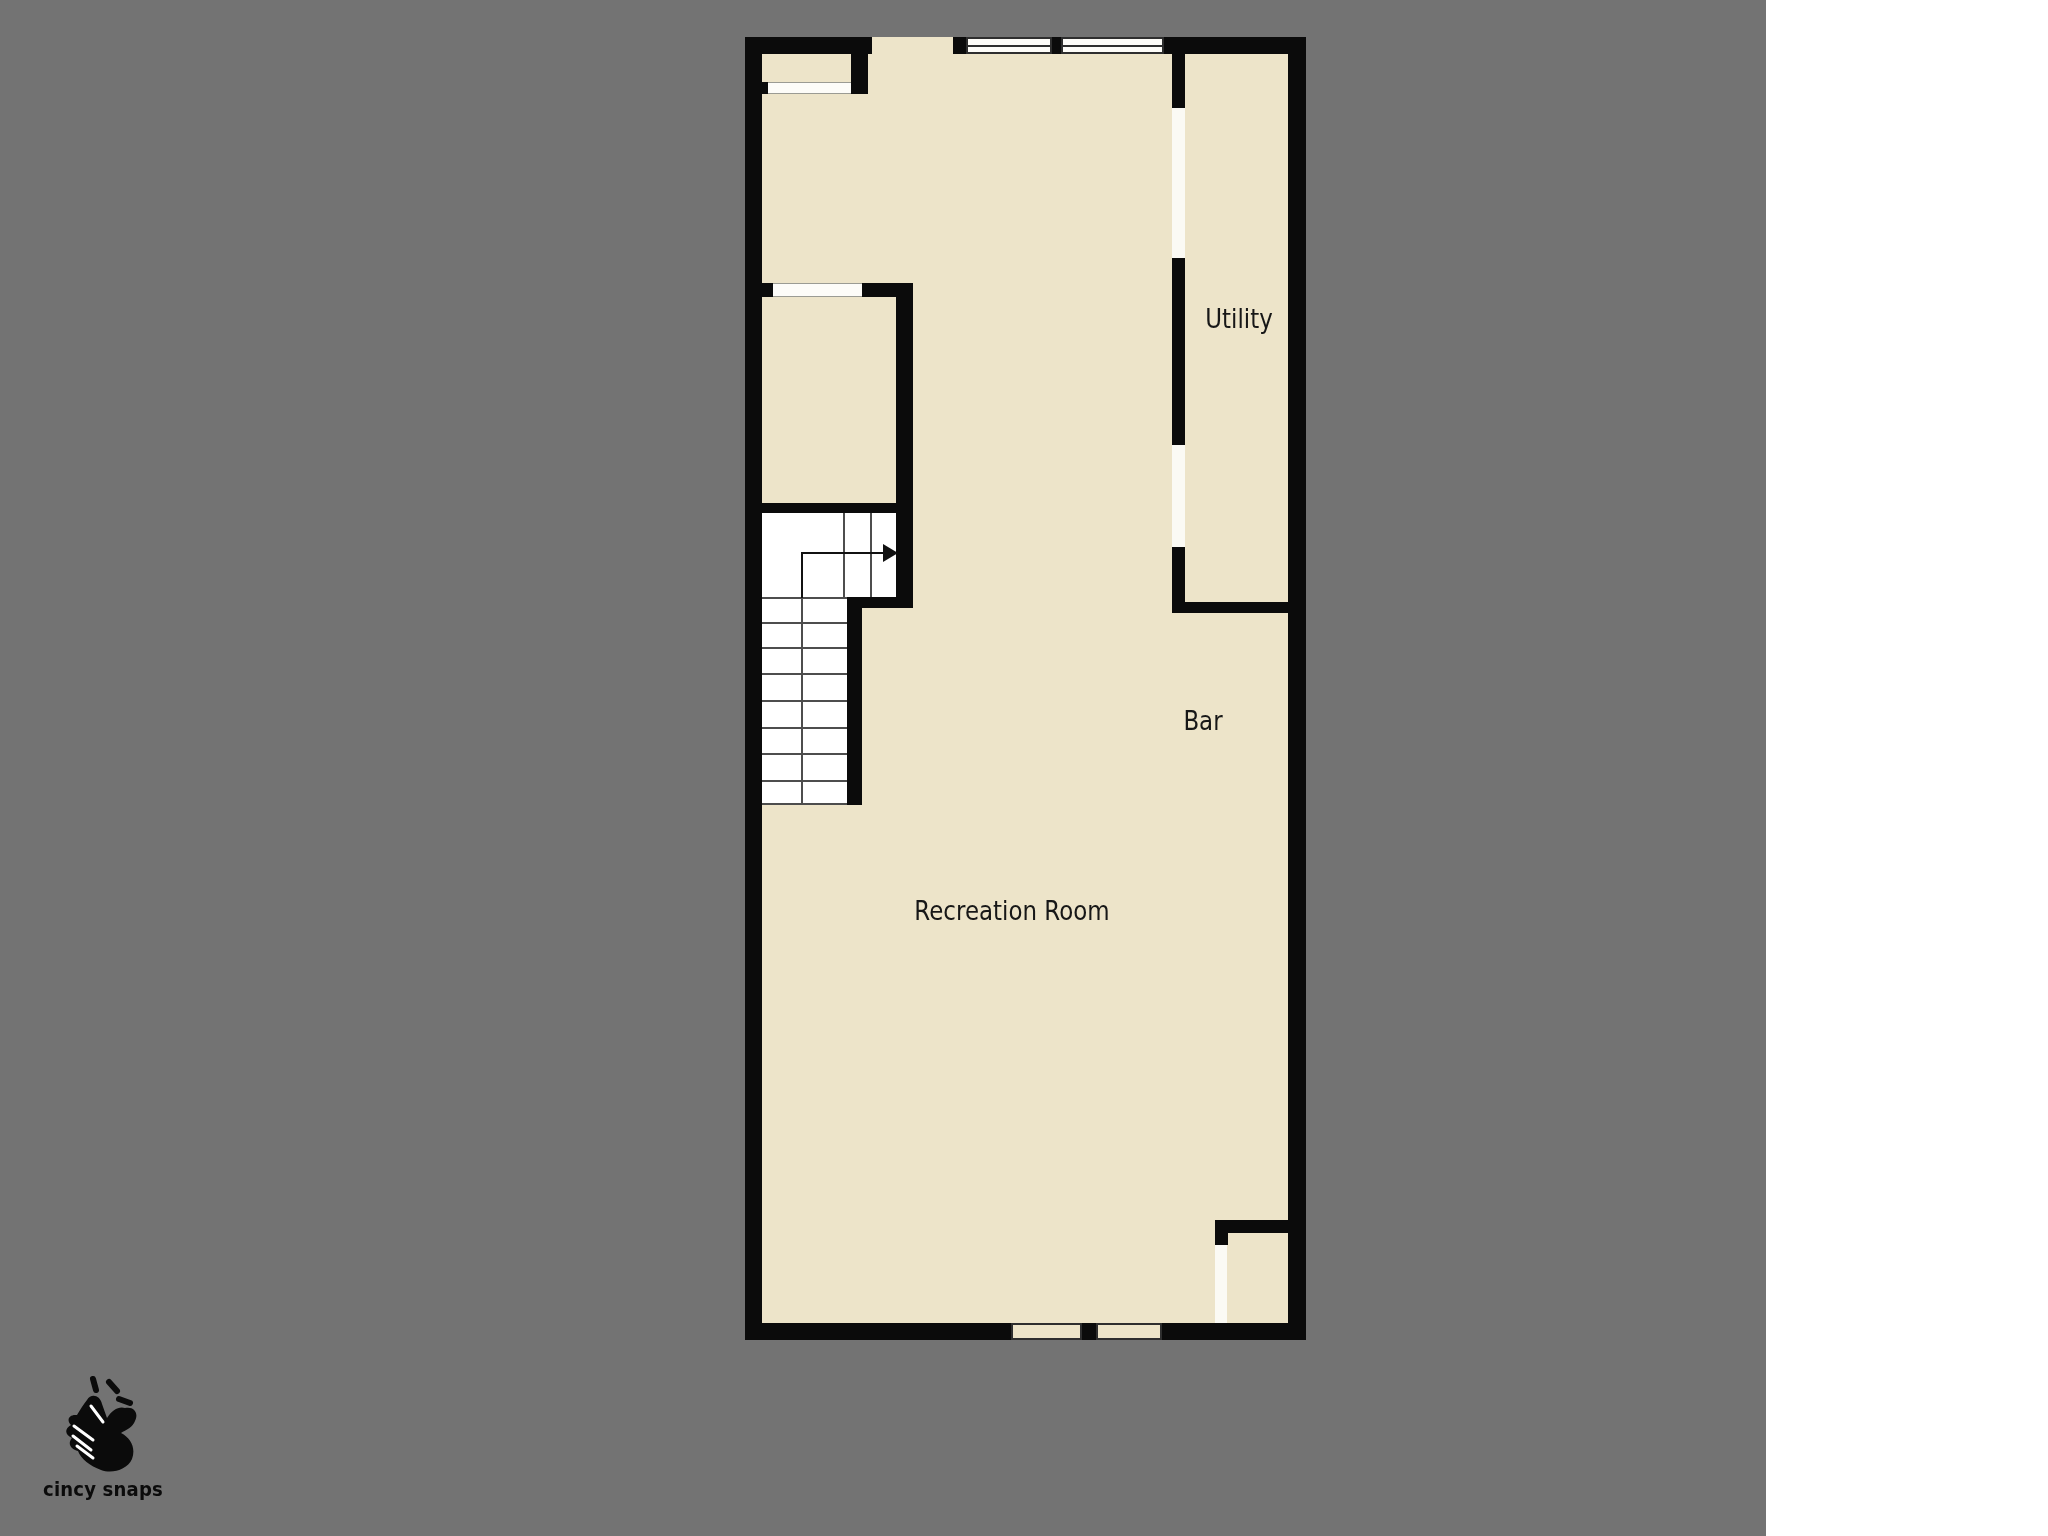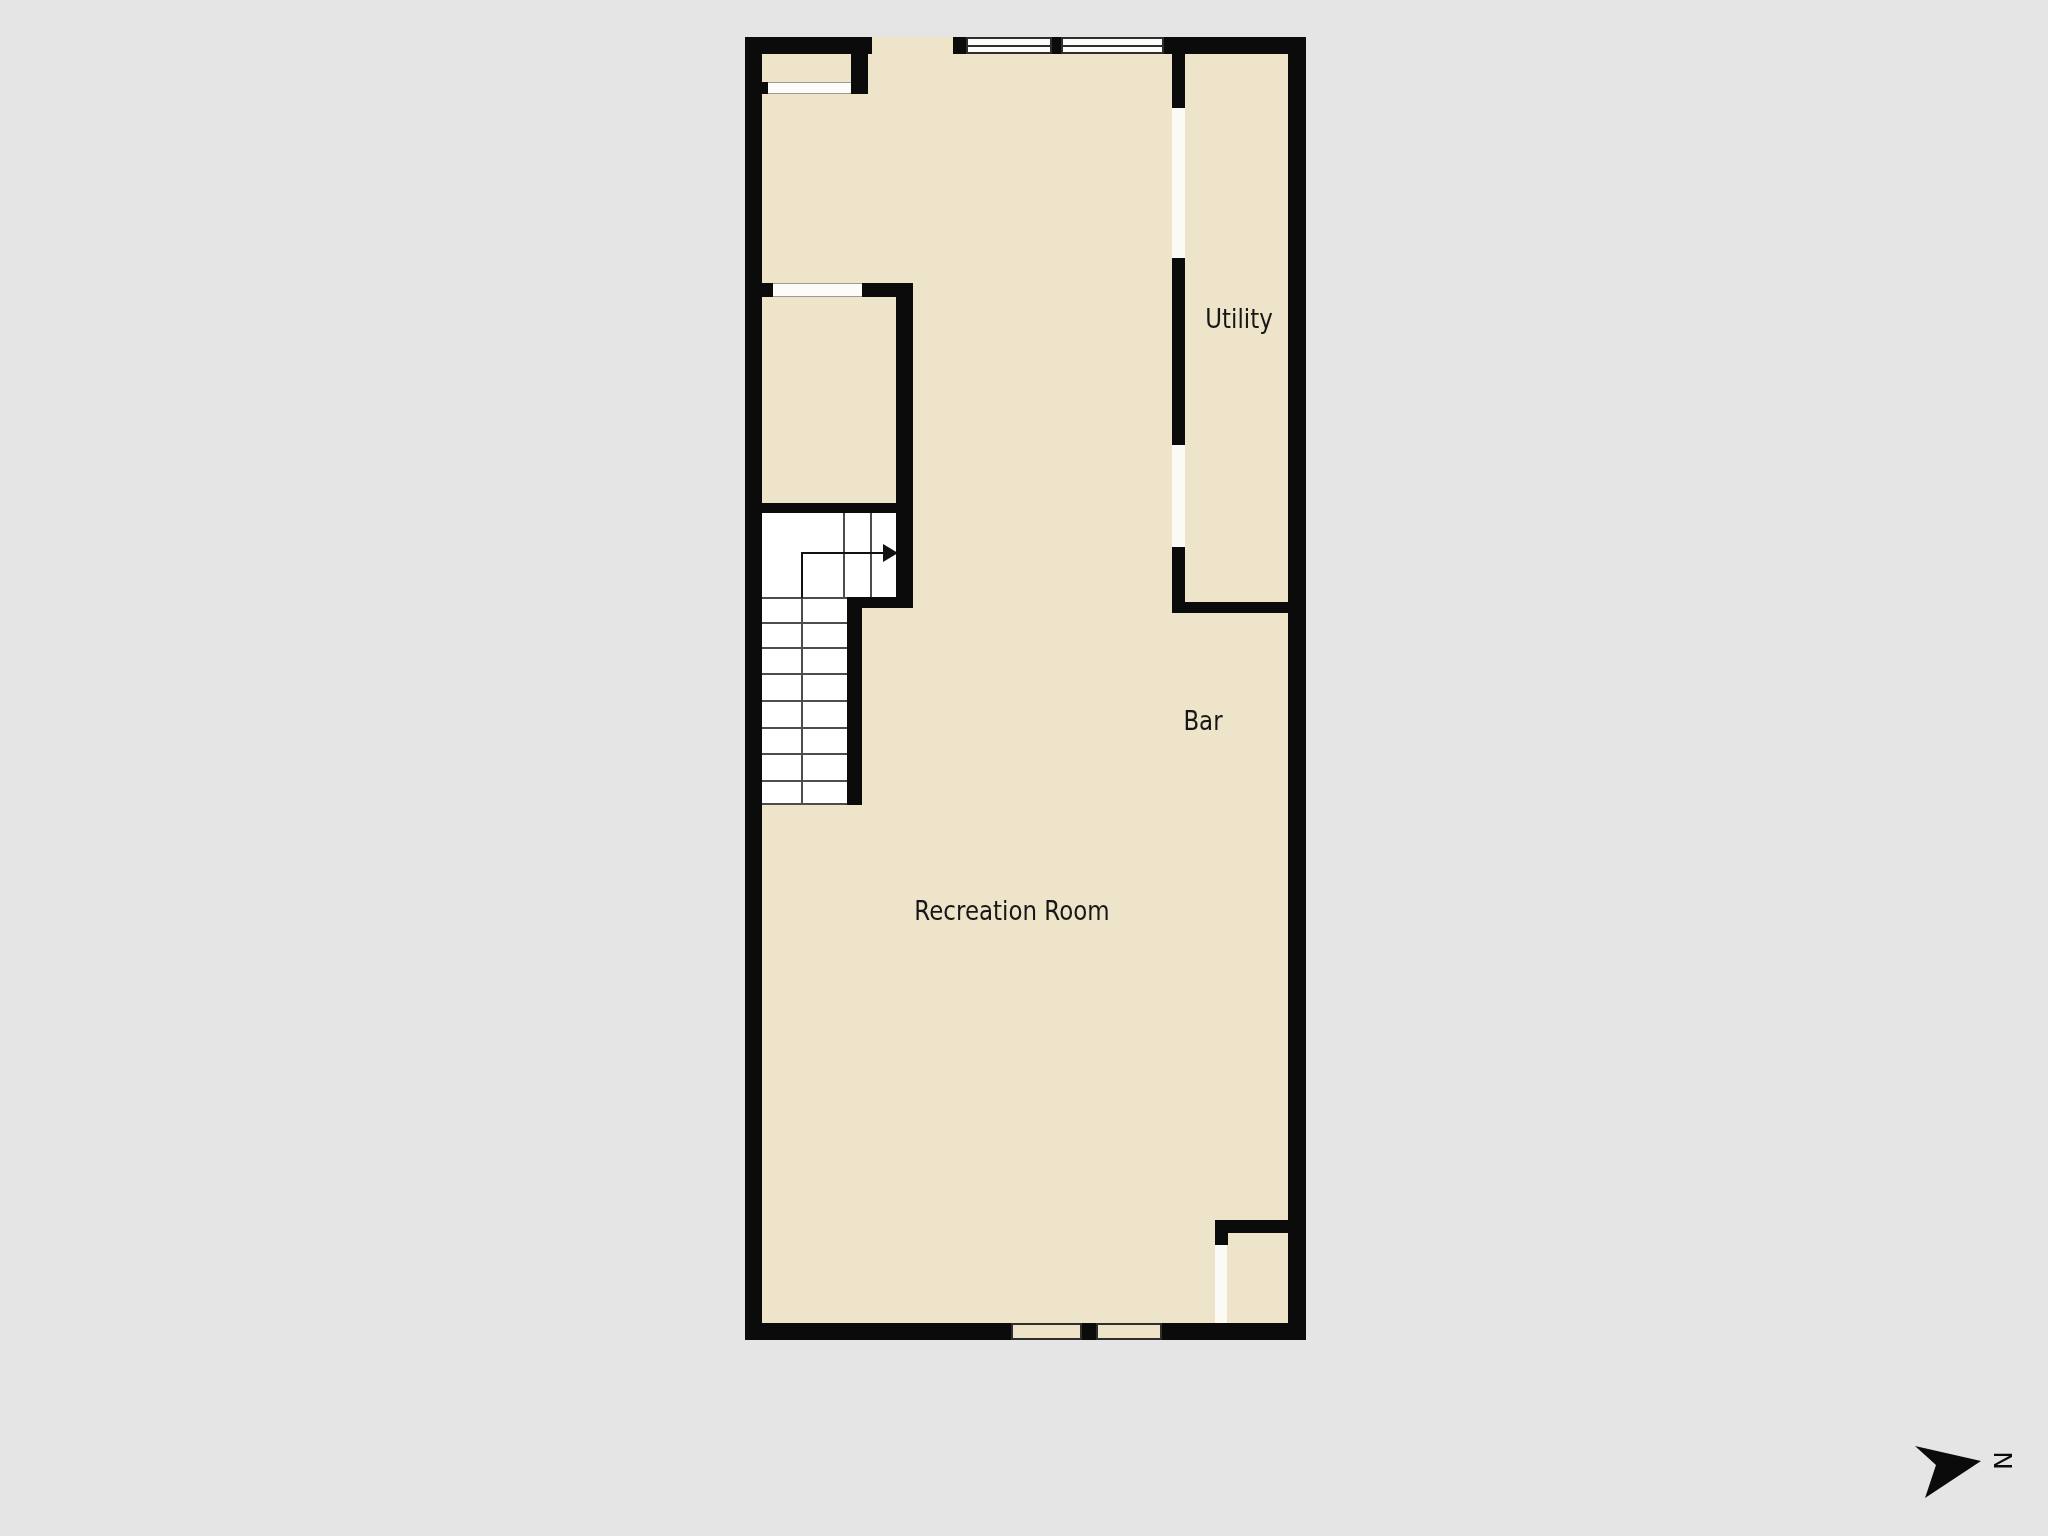--- a/index.html
+++ b/index.html
@@ -1,16 +1,16 @@
 <!DOCTYPE html>
 <html><head>
 <meta charset="utf-8">
 <style>
   html,body{margin:0;padding:0;background:#ffffff;}
-  #stage{position:relative;width:2048px;height:1536px;background:#e5e5e5;overflow:hidden;
+  #stage{position:relative;width:1766px;height:1536px;background:#737373;overflow:hidden;
          font-family:"DejaVu Sans",sans-serif;}
   #plan{position:absolute;left:745px;top:37px;width:561px;height:1303px;}
   .floor{position:absolute;left:0;top:0;right:0;bottom:0;background:#ede4c9;}
   .wall{position:absolute;background:#0b0b0b;}
   .win{position:absolute;background:#fdfcf8;border:2px solid #2e2e2e;box-sizing:border-box;}
   .win.mid::after{content:"";position:absolute;left:0;right:0;top:50%;height:2px;margin-top:-1px;background:#2e2e2e;}
   .win.beige{background:#ede4c9;}
   .thresh{position:absolute;background:#fdfcf8;border-top:1px solid #9b9b93;border-bottom:1px solid #9b9b93;box-sizing:border-box;}
   .gap{position:absolute;background:#fbfaf4;}
   .stairs-white{position:absolute;background:#ffffff;}
@@ -93,20 +93,48 @@
 
     <div class="wall" style="left:470px;top:1183px;width:73px;height:13px;"></div>
     <div class="wall" style="left:470px;top:1183px;width:13px;height:25px;"></div>
     <div class="gap" style="left:470px;top:1208px;width:12px;height:78px;"></div>
 
     <div class="room-label" style="left:494px;top:281px;">Utility</div>
     <div class="room-label" style="left:458px;top:683px;">Bar</div>
     <div class="room-label" style="left:267px;top:873px;">Recreation Room</div>
   </div>
 
+  <div id="logo">
+    <svg width="104" height="98" viewBox="0 0 104 98">
+      <g stroke="#0b0b0b" stroke-width="6" stroke-linecap="round">
+        <line x1="42" y1="5" x2="45" y2="16"></line>
+        <line x1="58" y1="8" x2="66" y2="17"></line>
+        <line x1="68" y1="25" x2="79" y2="29"></line>
+      </g>
+      <path fill="#0b0b0b" d="M 36,26
+        C 40,19 49,21 51,30 L 56,44
+        C 61,36 68,32 74,34
+        C 83,32 88,39 84,47
+        C 82,53 75,56 70,59
+        C 80,64 85,74 81,85
+        C 76,96 61,100 50,96
+        C 39,92 30,85 27,77
+        C 20,75 16,70 21,64
+        C 14,61 13,55 20,51
+        C 15,46 18,40 26,41
+        C 29,36 32,31 36,26 Z"></path>
+      <g stroke="#ffffff" stroke-width="3" stroke-linecap="round">
+        <line x1="40" y1="32" x2="52" y2="48"></line>
+        <line x1="23" y1="52" x2="42" y2="66"></line>
+        <line x1="22" y1="62" x2="40" y2="76"></line>
+        <line x1="26" y1="72" x2="42" y2="84"></line>
+      </g>
+    </svg>
+    <span class="logo-text">cincy snaps</span>
+  </div>
 
   <div id="compass">
     <svg width="80" height="56" viewBox="0 0 80 56" style="position:absolute;left:0;top:6px;">
       <polygon points="10,2 76,17 20,54 31,21" fill="#0b0b0b"></polygon>
     </svg>
     <span class="north-letter">N</span>
   </div>
 
 
 </div>

